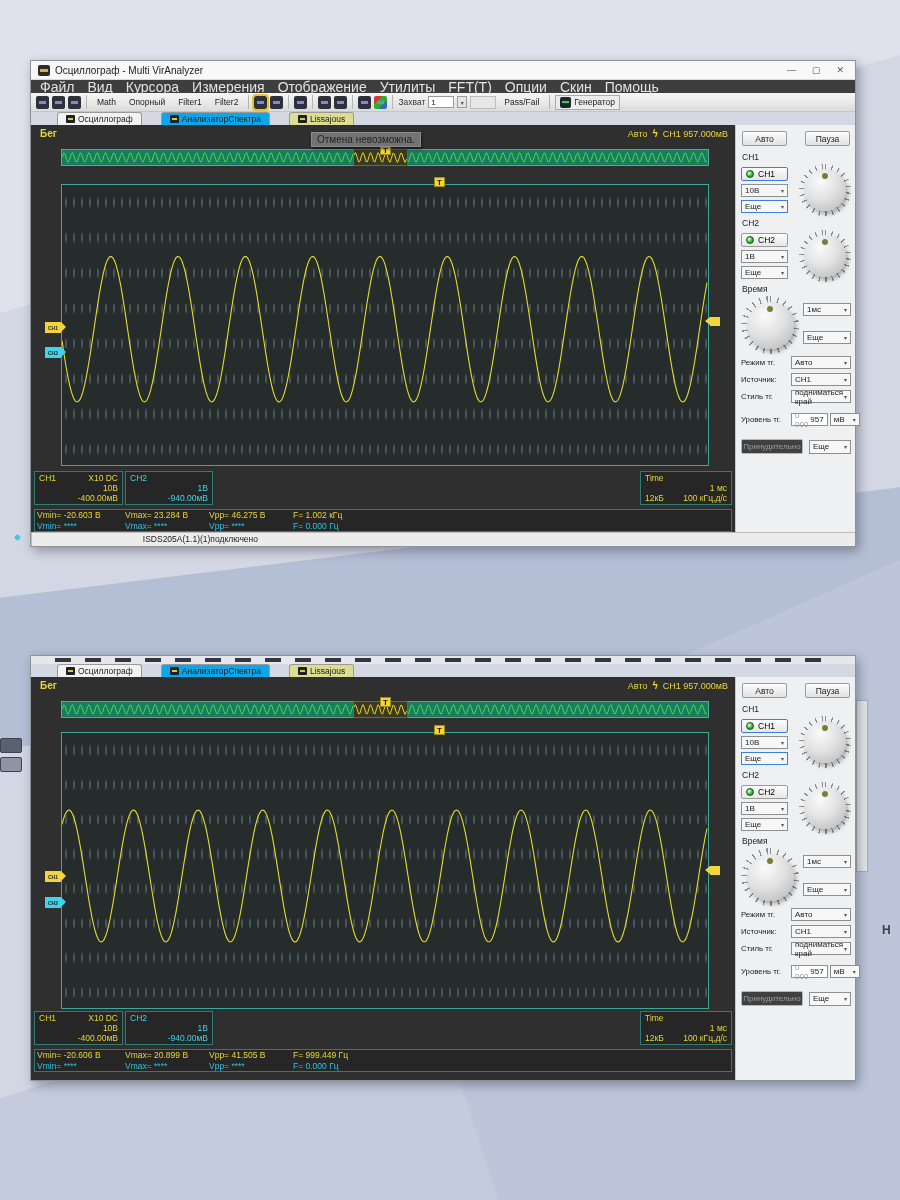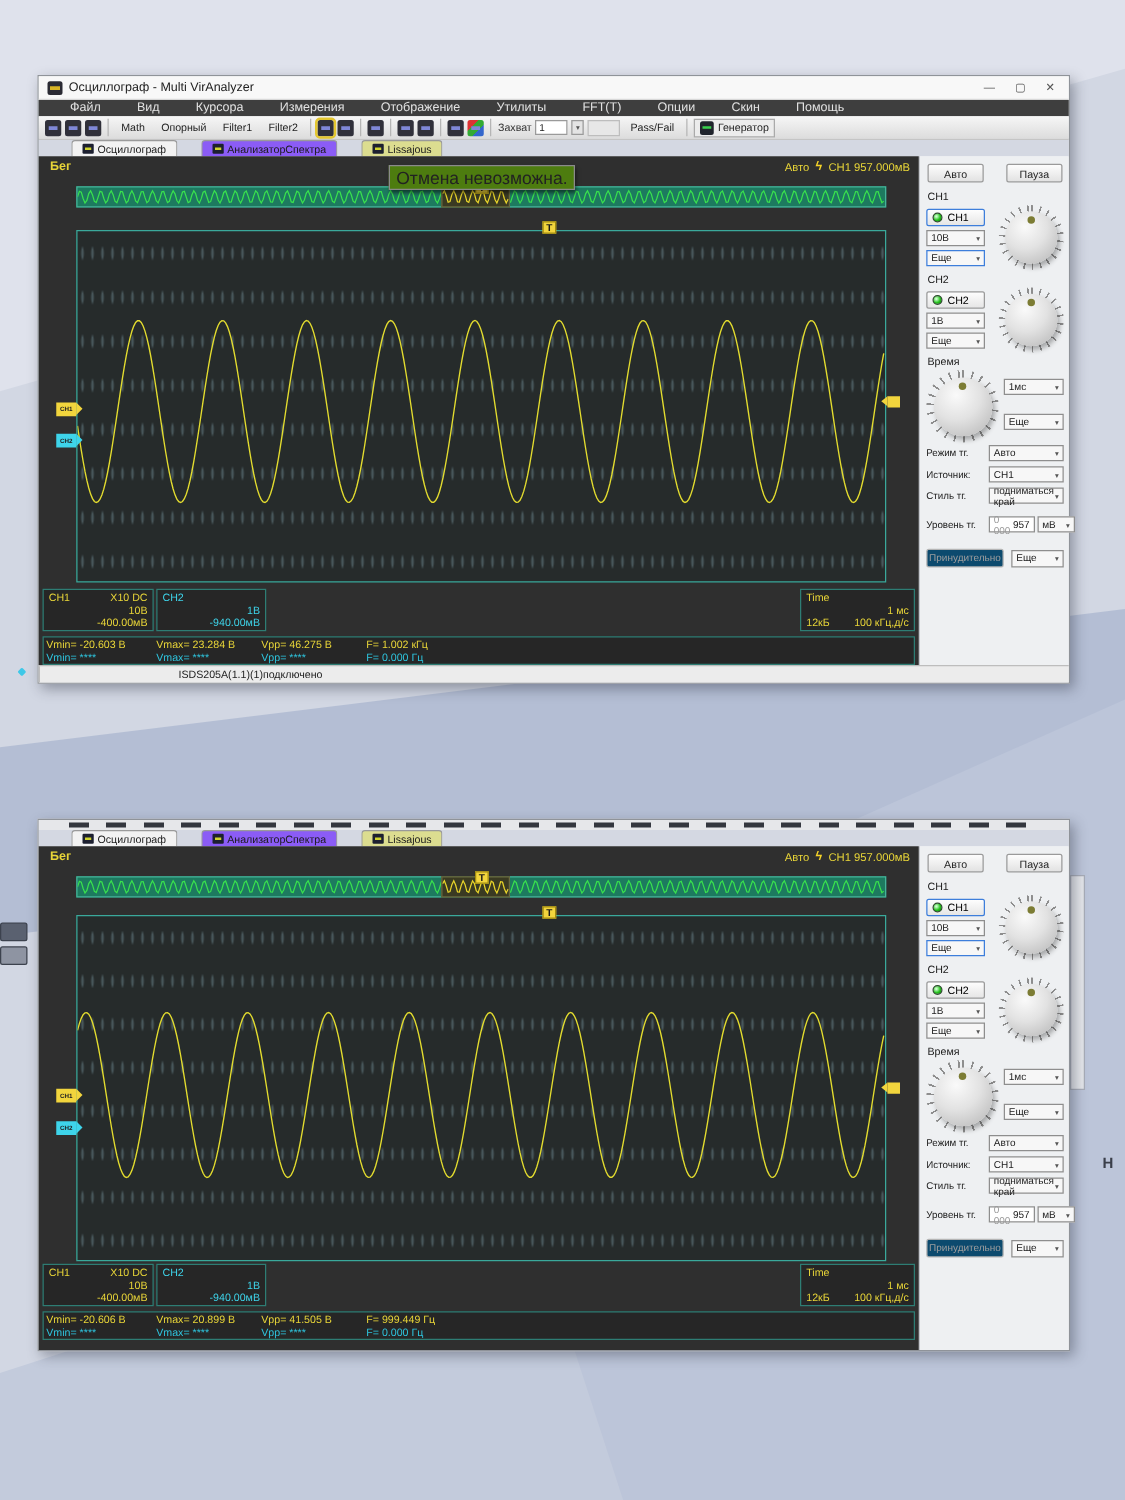--- a/index.html
+++ b/index.html
@@ -26,21 +26,21 @@
   .win-b { top:655px; height:426px; }
 
   .titlebar { height:19px; flex:0 0 19px; background:#f8f8f8; display:flex; align-items:center; gap:5px; padding:0 7px; border-bottom:1px solid #d8d8d8; }
   .app-icon { width:12px; height:11px; background:#2b2b34; border-radius:2px; position:relative; }
   .app-icon::after { content:""; position:absolute; left:2px; top:4px; width:8px; height:3px; background:#d8b425; }
   .title-text { font-size:10px; color:#222; }
   .win-controls { margin-left:auto; display:flex; gap:16px; color:#555; font-size:9px; padding-right:4px; }
   .win-controls span { cursor:default; }
 
   .menubar { height:13px; flex:0 0 13px; background:#3e3e3e; display:flex; align-items:center; gap:13px; padding:0 9px; }
-  .menubar span { font-size:10px; color:#e2e2e2; white-space:nowrap;margin-left:16px; }
+  .menubar span { font-size:14px; color:#e2e2e2; white-space:nowrap; }
 
   .toolbar { height:19px; flex:0 0 19px; background:linear-gradient(#f6f6f6,#dcdcdc); display:flex; align-items:center; gap:3px; padding:0 5px; border-bottom:1px solid #c5c5c5; }
   .tb-ico { width:13px; height:13px; background:#30303a; border-radius:2px; flex:0 0 13px; position:relative; }
   .tb-ico::after { content:""; position:absolute; left:3px; top:5px; width:7px; height:3px; background:#7f87d8; }
   .tb-ico.hl { outline:2px solid #e3c62f; }
   .tb-ico.colored { background:linear-gradient(135deg,#d33 0 33%,#3a3 33% 66%,#36c 66%); }
   .tb-btn { font-size:8.5px; color:#222; padding:1px 4px; border:1px solid transparent; white-space:nowrap; }
   .tb-btn.dis { color:#a0a0a0; border:1px solid #bdbdbd; background:#e7e7e7; width:26px; height:13px; }
   .tb-sep { width:1px; height:14px; background:#b5b5b5; margin:0 2px; flex:0 0 1px; }
   .tb-lbl { font-size:8.5px; color:#333; }
@@ -54,33 +54,33 @@
   .fragbar { height:8px; flex:0 0 8px; background:#e6e7ea; display:flex; align-items:center; padding:0 24px; }
   .frag-dashes { width:100%; height:4px;
     background:repeating-linear-gradient(90deg,#33363e 0 16px,transparent 16px 30px); }
 
   .tabbar { height:13px; flex:0 0 13px; background:#d4d8e2; display:flex; align-items:flex-end; gap:19px; padding:0 0 0 26px; }
   .tab { height:13px; display:flex; align-items:center; gap:3px; padding:0 8px; font-size:8.5px; color:#1a1a1a;
          border:1px solid #9a9a9a; border-bottom:none; border-radius:3px 3px 0 0; white-space:nowrap; }
   .tab-ico { width:9px; height:8px; background:#1d2030; border-radius:1px; position:relative; }
   .tab-ico::after { content:""; position:absolute; left:2px; top:3px; width:5px; height:2px; background:#cfd42e; }
   .tab.t0 { background:#f2f2f2; }
-  .tab.t1 { background:#8b5cf6; }
+  .tab.t1 { background:#0ea5e9; }
   .tab.t2 { background:#dcdd90; }
 
   .scope-row { flex:1; display:flex; min-height:0; }
 
   
   .dark { position:relative; flex:1; background:#2f2f2f; overflow:hidden; }
   .run-label { position:absolute; left:9px; top:3px; font-size:10px; font-weight:bold; color:#e8d538; }
   .trig-readout { position:absolute; right:7px; top:3px; font-size:9px; color:#e8d538; display:flex; gap:5px; align-items:center; }
   .bolt { color:#f5d327; font-weight:bold; font-size:10px; }
 
-  .tooltip { position:absolute; left:280px; top:7px; background:#4d7c0f; border:1px solid #8a8a8a;
-             box-shadow:1px 2px 3px rgba(0,0,0,.5); font-size:14px; color:#222; padding:1px 5px; z-index:5; }
+  .tooltip { position:absolute; left:280px; top:7px; background:#737373; border:1px solid #8a8a8a;
+             box-shadow:1px 2px 3px rgba(0,0,0,.5); font-size:10px; color:#222; padding:1px 5px; z-index:5; }
   .tooltip:empty { display:none; }
 
   .strip { position:absolute; left:30px; right:26px; top:24px; height:17px; background:#1d7a5f; border:1px solid #45b39a; }
   .strip-sel { position:absolute; left:45%; width:8.6%; top:-1px; bottom:-1px; background:#3a3a22; border:1px solid #6a6a40; }
   .wave { position:absolute; inset:0; width:100%; height:100%; }
 
   .flag { position:absolute; width:11px; height:10px; background:#f2d53d; border:1px solid #a08a10;
           color:#1a1a1a; font-size:8px; font-weight:bold; text-align:center; line-height:9px; z-index:4; }
   .strip-flag { left:349px; top:20px; }
   .plot-flag { left:403px; }
@@ -153,21 +153,21 @@
   .trig-rows { display:flex; flex-direction:column; gap:4px; }
   .trow { display:flex; align-items:center; gap:2px; }
   .tlab { width:48px; font-size:7.8px; color:#222; flex:0 0 48px; }
   .tctl { flex:1; min-width:0; }
   .tctl .dd { width:100%; }
   .lvl { display:flex; flex:1; gap:2px; }
   .lvl-inp { flex:1; height:13px; background:#fff; border:1px solid #8e8e8e; font-size:8px; display:flex; align-items:center; justify-content:flex-end; padding:0 3px; gap:2px; }
   .lvl-inp .pre { color:#9a9a9a; }
   .dd.unit { width:30px; flex:0 0 30px; }
   .force-row { display:flex; justify-content:space-between; align-items:center; margin-top:13px; }
-  .pbtn.force { width:62px; color:#9e9e9e; background:#0c4a6e; border-color:#b5b5b5; font-size:8px; }
+  .pbtn.force { width:62px; color:#9e9e9e; background:#404040; border-color:#b5b5b5; font-size:8px; }
   .dd.more2 { width:42px; height:14px; }
 
   .statusbar { height:14px; flex:0 0 14px; background:#ececec; border-top:1px solid #bdbdbd; display:flex; font-size:8.5px; color:#222; }
   .sb-left { flex:1; padding:1px 6px; }
   .sb-right { width:235px; border-left:1px solid #bdbdbd; text-align:right; padding:1px 8px; white-space:nowrap; }
 </style>
 </head>
 <body>
 
 <div id="desktop">

